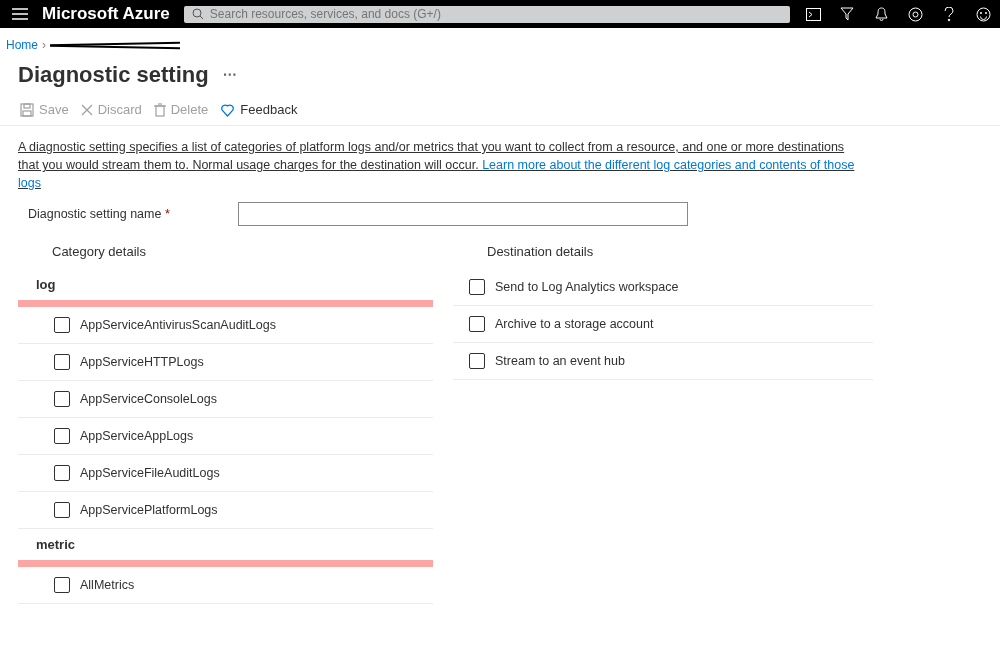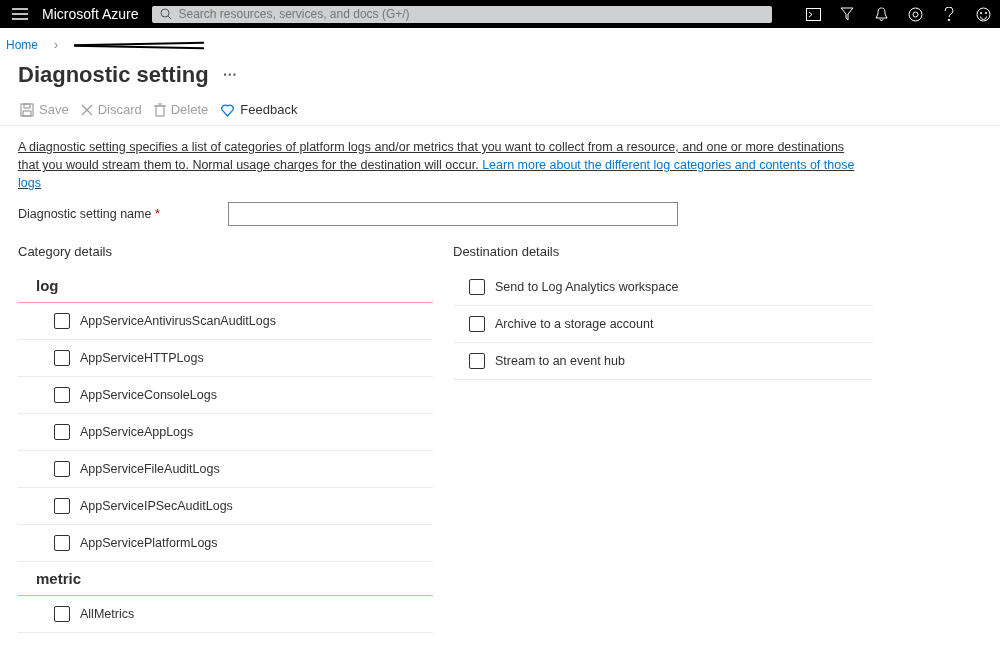--- a/index.html
+++ b/index.html
@@ -20,22 +20,22 @@
 }
 .hamburger {
   width: 40px;
   height: 28px;
   display: flex;
   align-items: center;
   justify-content: center;
   cursor: pointer;
 }
 .brand {
-  font-size: 14px;
-  font-weight: 400;
+  font-size: 17px;
+  font-weight: 700;
   padding: 0 10px 0 2px;
   white-space: nowrap;
 }
 .search-wrap {
   flex: 1;
   height: 17px;
   background: #cfd0d1;
   border-radius: 2px;
   margin: 0 6px 0 4px;
   display: flex;
@@ -66,21 +66,21 @@
 }
 .top-icon svg { stroke: #fff; fill: none; }
 
 
 .breadcrumb {
   padding: 10px 16px 0 6px;
   font-size: 12px;
   color: #605e5c;
   display: flex;
   align-items: center;
-  gap: 16px;
+  gap: 4px;
 }
 .breadcrumb a { color: #0078d4; text-decoration: none; }
 .breadcrumb .sep { color: #888; }
 .scribble {
   display: inline-block;
   width: 130px;
   height: 12px;
   position: relative;
 }
 .scribble::before {
@@ -144,21 +144,21 @@
   line-height: 1.45;
   max-width: 880px;
   text-decoration: underline;
 }
 .desc a { color: #0078d4; text-decoration: none; }
 
 
 .form-row {
   display: flex;
   align-items: center;
-  padding: 10px 18px 0 18px;
+  padding: 10px 18px 0 28px;
 }
 .form-row .lbl {
   width: 210px;
   font-size: 12.5px;
 }
 .req { color: #a80000; }
 .form-row input[type=text] {
   width: 450px;
   height: 24px;
   border: 1px solid #8a8886;
@@ -170,26 +170,27 @@
 .columns {
   display: flex;
   padding: 18px 18px 0 18px;
   gap: 20px;
 }
 .col-left { width: 415px; }
 .col-right { flex: 1; max-width: 420px; }
 .section-heading {
   font-size: 13px;
   padding-bottom: 10px;
+  margin-left: 34px;
 }
 .group-label {
-  font-size: 15px;
+  font-size: 13px;
   font-weight: 600;
   padding: 8px 0 8px 18px;
-  border-bottom: 1px solid #fca5a5;
+  border-bottom: 7px solid #fca5a5;
 }
 .check-row {
   display: flex;
   align-items: center;
   gap: 10px;
   padding: 10px 0 10px 36px;
   border-bottom: 1px solid #edebe9;
   font-size: 12.5px;
 }
 .check-row.dest {
@@ -339,24 +340,20 @@
         <div class="check-row">
           <div class="checkbox"></div>
           <span>AppServiceAppLogs</span>
         </div>
         <div class="check-row">
           <div class="checkbox"></div>
           <span>AppServiceFileAuditLogs</span>
         </div>
         <div class="check-row">
           <div class="checkbox"></div>
-          <span>AppServiceIPSecAuditLogs</span>
-        </div>
-        <div class="check-row">
-          <div class="checkbox"></div>
           <span>AppServicePlatformLogs</span>
         </div>
       </div>
 
     <div class="group-label">metric</div>
     <div id="metric-list">
         <div class="check-row">
           <div class="checkbox"></div>
           <span>AllMetrics</span>
         </div>

